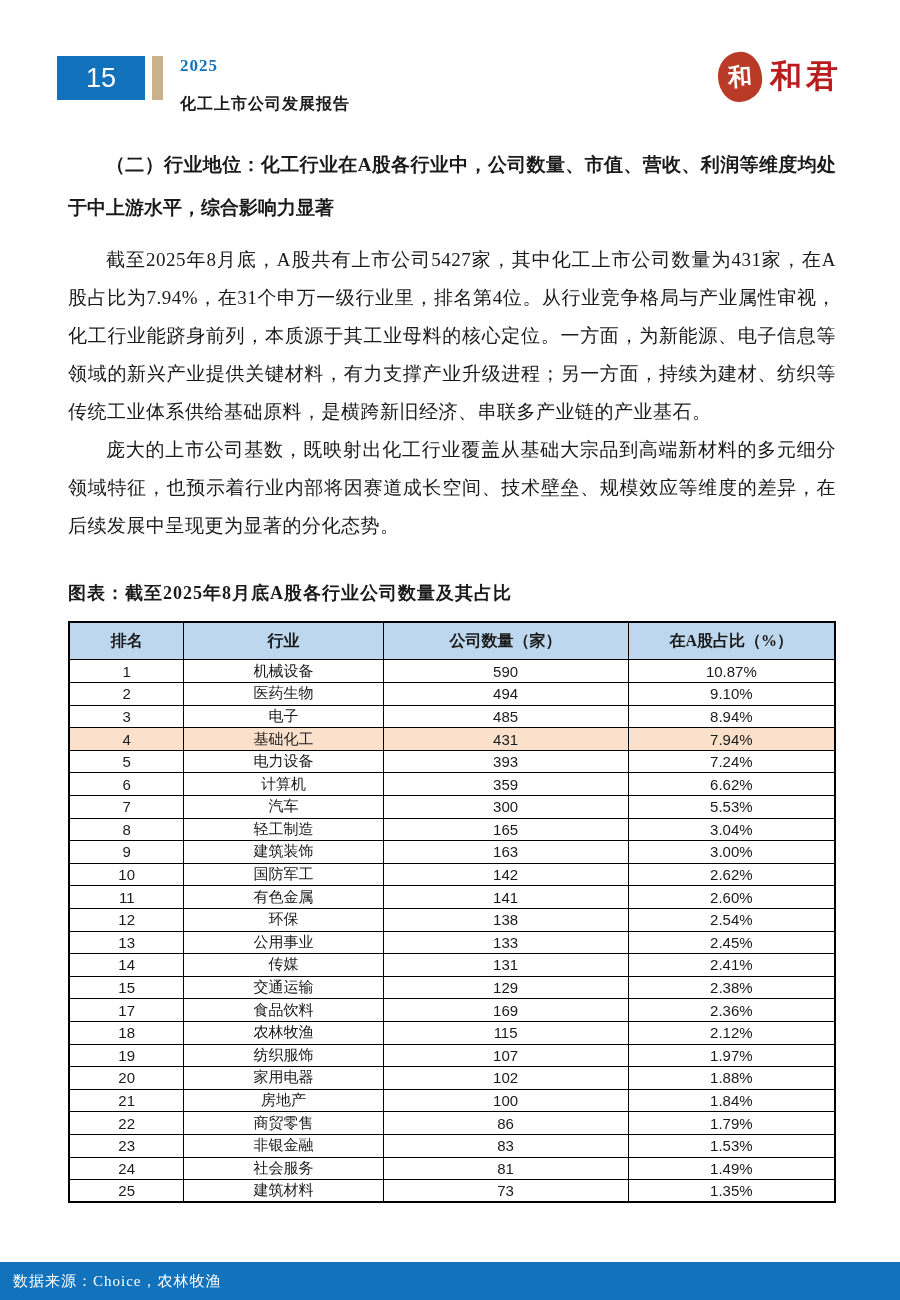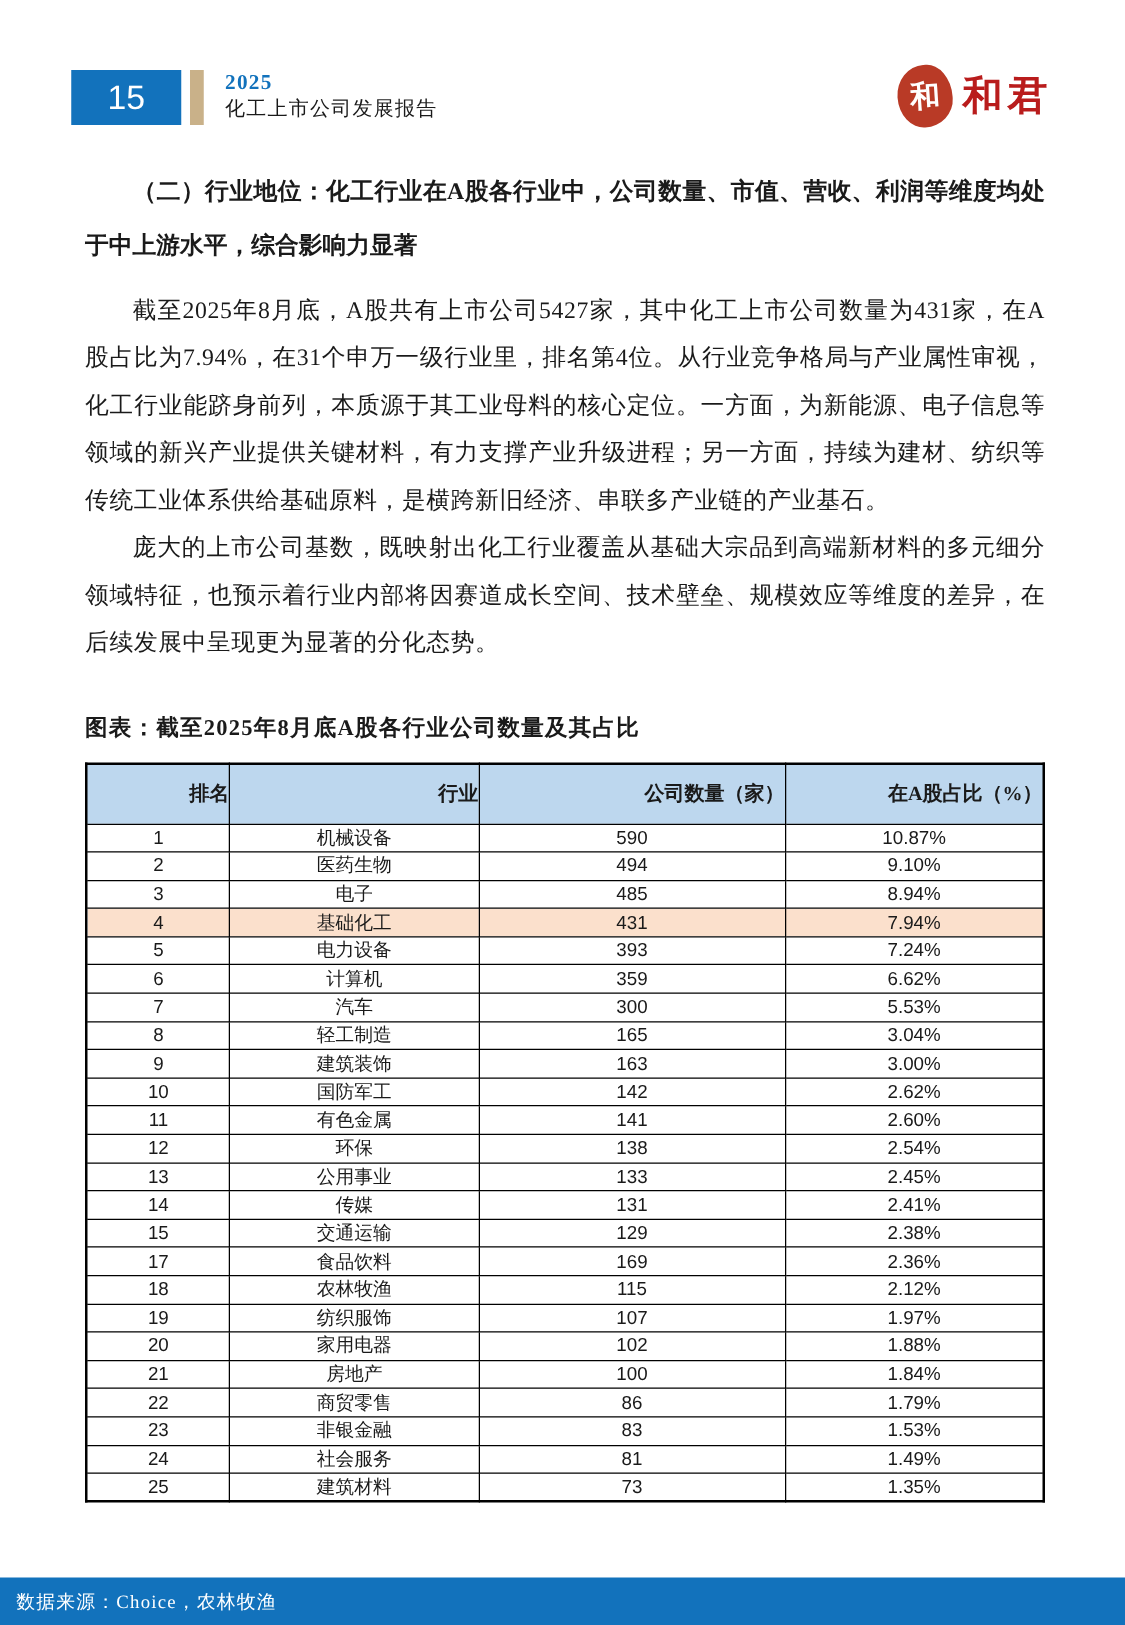--- a/index.html
+++ b/index.html
@@ -44,23 +44,23 @@
     margin-left:17px;
     line-height:1.15;
   }
   .header-year{
     color:var(--accent-blue);
     font-weight:bold;
     font-size:17px;
     letter-spacing:1px;
   }
   .header-rtitle{
-    font-weight:normal;
+    font-weight:bold;
     font-size:16px;
-    margin-top:3px;
+    margin-top:19px;
     letter-spacing:1px;
   }
   .logo{
     margin-left:auto;
     display:flex;align-items:center;
     margin-top:-4px;
   }
   .seal{
     width:44px;height:50px;
     background:var(--seal-red);
@@ -114,24 +114,24 @@
     table-layout:fixed;
     font-family:"Liberation Sans","DejaVu Sans",sans-serif;
   }
   .industry-table col.c-rank{width:15%;}
   .industry-table col.c-industry{width:26%;}
   .industry-table col.c-count{width:32%;}
   .industry-table col.c-pct{width:27%;}
   .industry-table th{
     background:var(--table-header-bg);
     border:1.5px solid #000;
-    height:48px;
+    height:38px;
     font-size:16px;
     font-weight:bold;
-    text-align:right;
+    text-align:center;
     font-family:"Liberation Serif","DejaVu Serif",serif;
   }
   .industry-table td{
     border:1.5px solid #000;
     height:22.6px;
     font-size:15px;
     text-align:center;
     padding:0 4px;
     white-space:nowrap;
     overflow:hidden;

